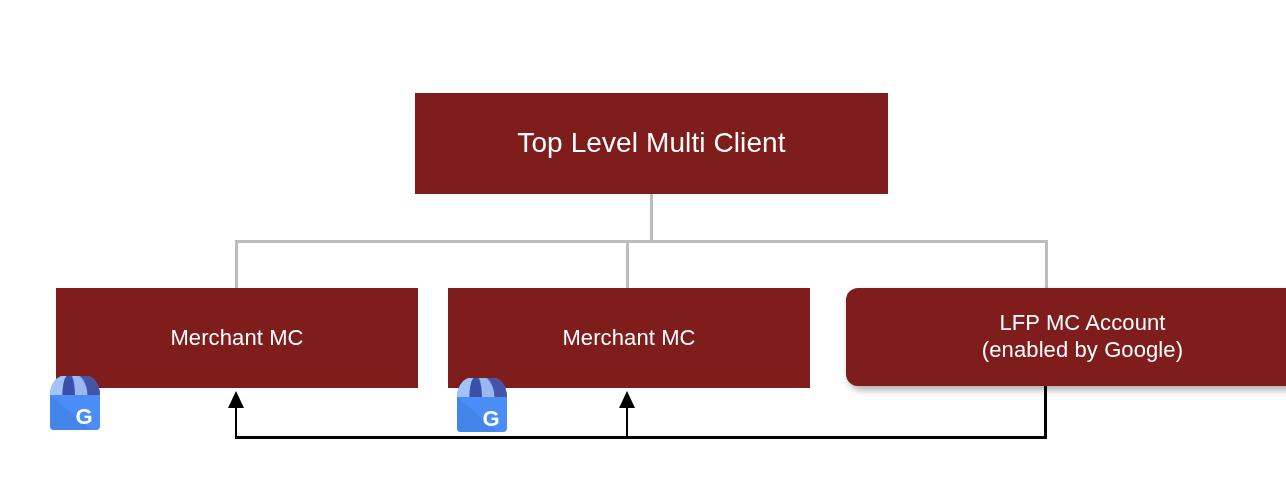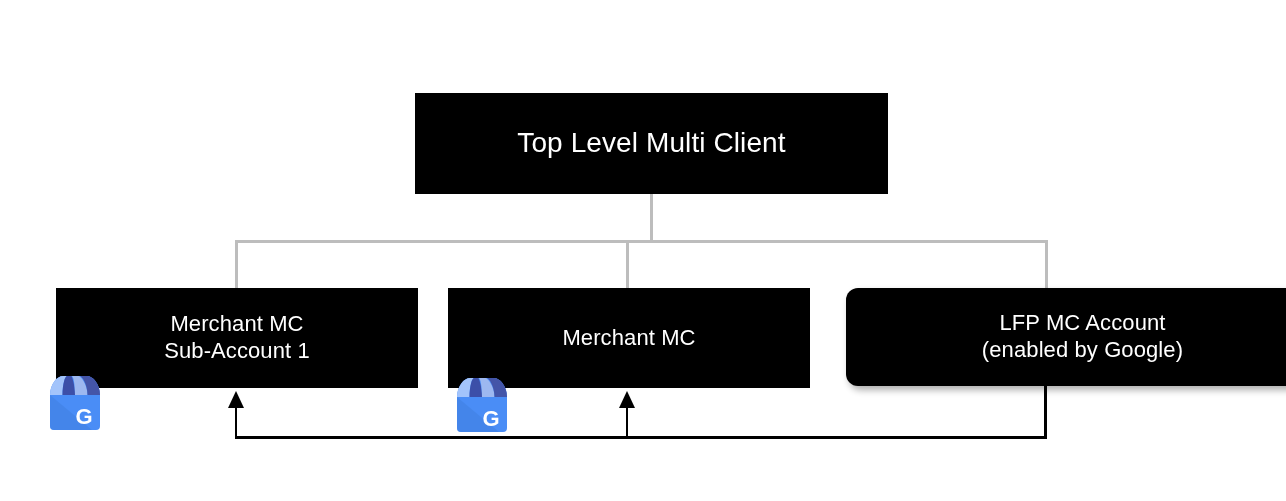--- a/index.html
+++ b/index.html
@@ -13,21 +13,21 @@
 
   
   .node{
     position:absolute;
     box-sizing:border-box;
     display:flex;
     align-items:center;
     justify-content:center;
     text-align:center;
     color:#ffffff;
-    background:#000000;
+    background:#7f1d1d;
     line-height:1.22;
     letter-spacing:0.1px;
     z-index:4;
   }
   .node .lbl{display:block;width:100%;}
   .node .lbl span{display:block;}
 
   #node-mca{
     left:415px;top:93px;width:473px;height:101px;
     font-size:28px;
@@ -97,21 +97,20 @@
 
   <div class="node" id="node-mca">
     <span class="lbl">
       <span>Top Level Multi Client</span>
     </span>
   </div>
 
   <div class="node" id="node-sub1">
     <span class="lbl">
       <span>Merchant MC</span>
-      <span>Sub-Account 1</span>
     </span>
   </div>
 
   <div class="node" id="node-sub2">
     <span class="lbl">
       <span>Merchant MC</span>
     </span>
   </div>
 
   <div class="node" id="node-lfp">

